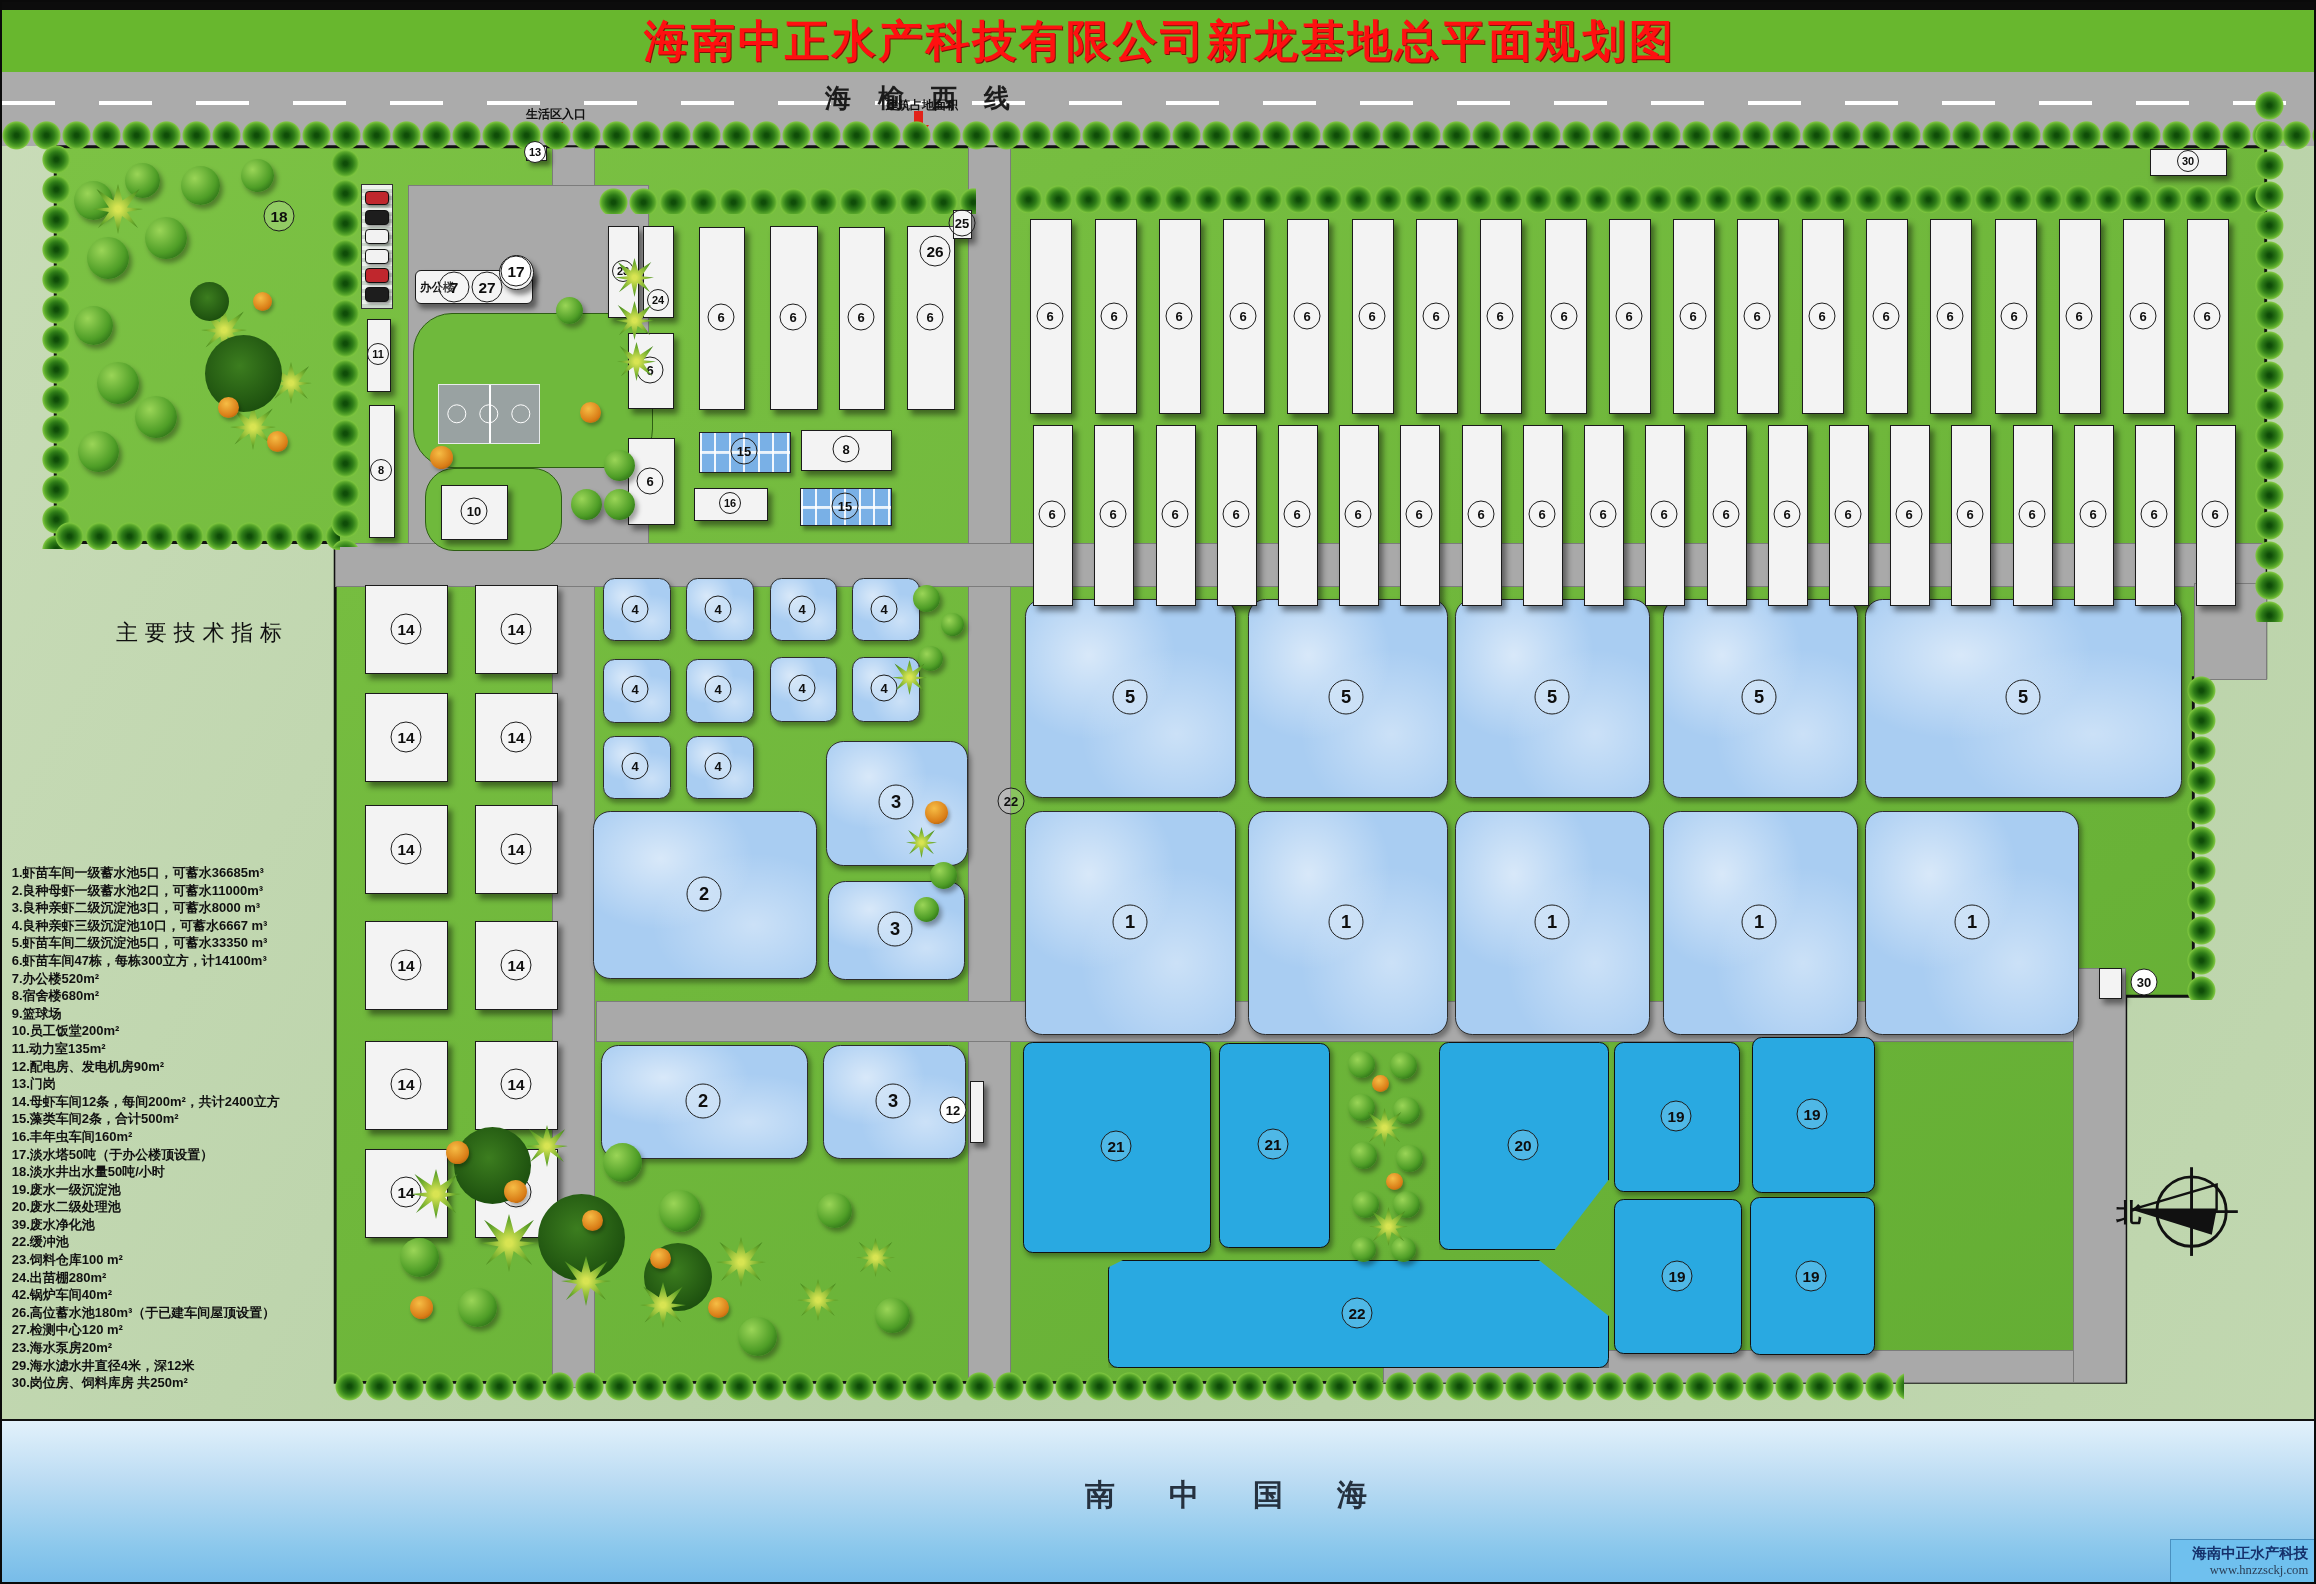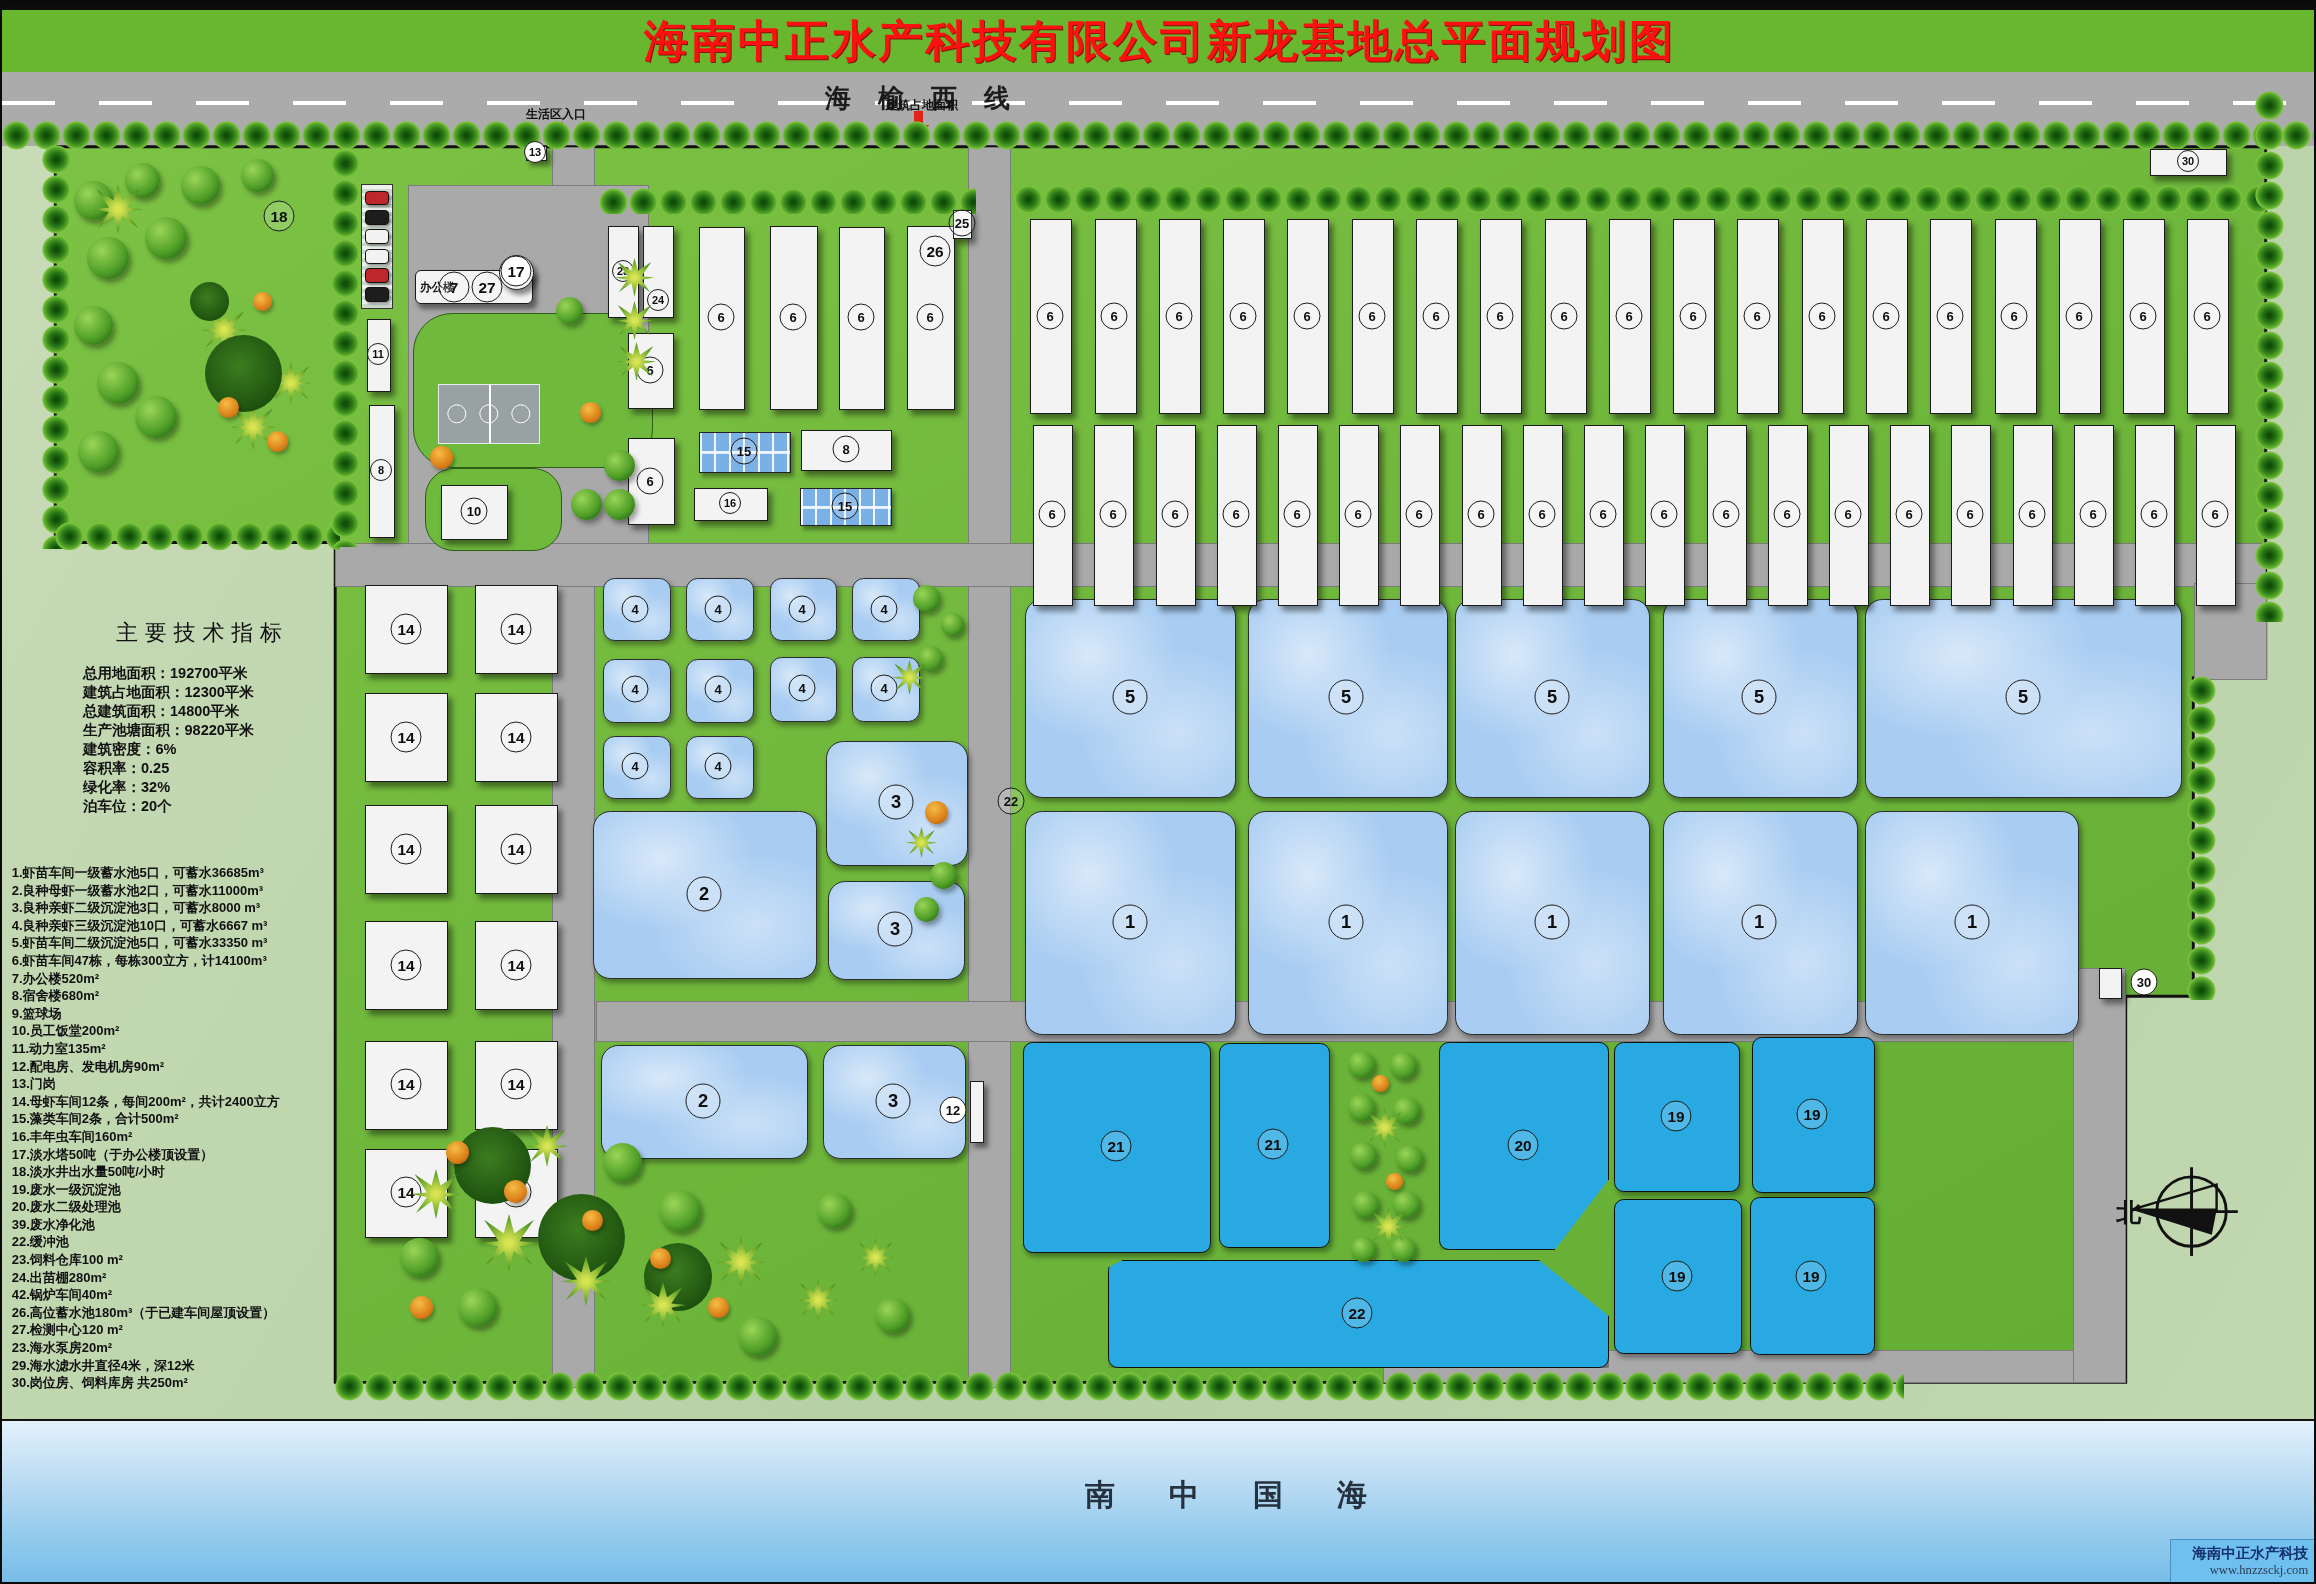--- a/index.html
+++ b/index.html
@@ -425,30 +425,20 @@
       <div class="car" style="left: 2.9px; top: 102px; background: rgb(29, 29, 29);"></div>
     </div>
   <div class="abs court" style="left:436px;top:382px;width:100px;height:58px">
     <div class="mid"></div>
     <div class="c" style="left:18%"></div>
     <div class="c" style="left:50%"></div>
     <div class="c" style="left:82%"></div>
   </div>
 
   <div class="abs" id="indic-title" style="left:114px;top:616px">主要技术指标</div>
-  <div class="abs" id="indic-lines" style="left:81px;top:662px">
-      <div class="ind-line">总用地面积：192700平米</div>
-      <div class="ind-line">建筑占地面积：12300平米</div>
-      <div class="ind-line">总建筑面积：14800平米</div>
-      <div class="ind-line">生产池塘面积：98220平米</div>
-      <div class="ind-line">建筑密度：6%</div>
-      <div class="ind-line">容积率：0.25</div>
-      <div class="ind-line">绿化率：32%</div>
-      <div class="ind-line">泊车位：20个</div>
-    </div>
 
   <div class="abs" id="legend-list" style="left:9.7px;top:862px">
       <div class="leg-line">1.虾苗车间一级蓄水池5口，可蓄水36685m³</div>
       <div class="leg-line">2.良种母虾一级蓄水池2口，可蓄水11000m³</div>
       <div class="leg-line">3.良种亲虾二级沉淀池3口，可蓄水8000 m³</div>
       <div class="leg-line">4.良种亲虾三级沉淀池10口，可蓄水6667 m³</div>
       <div class="leg-line">5.虾苗车间二级沉淀池5口，可蓄水33350 m³</div>
       <div class="leg-line">6.虾苗车间47栋，每栋300立方，计14100m³</div>
       <div class="leg-line">7.办公楼520m²</div>
       <div class="leg-line">8.宿舍楼680m²</div>

